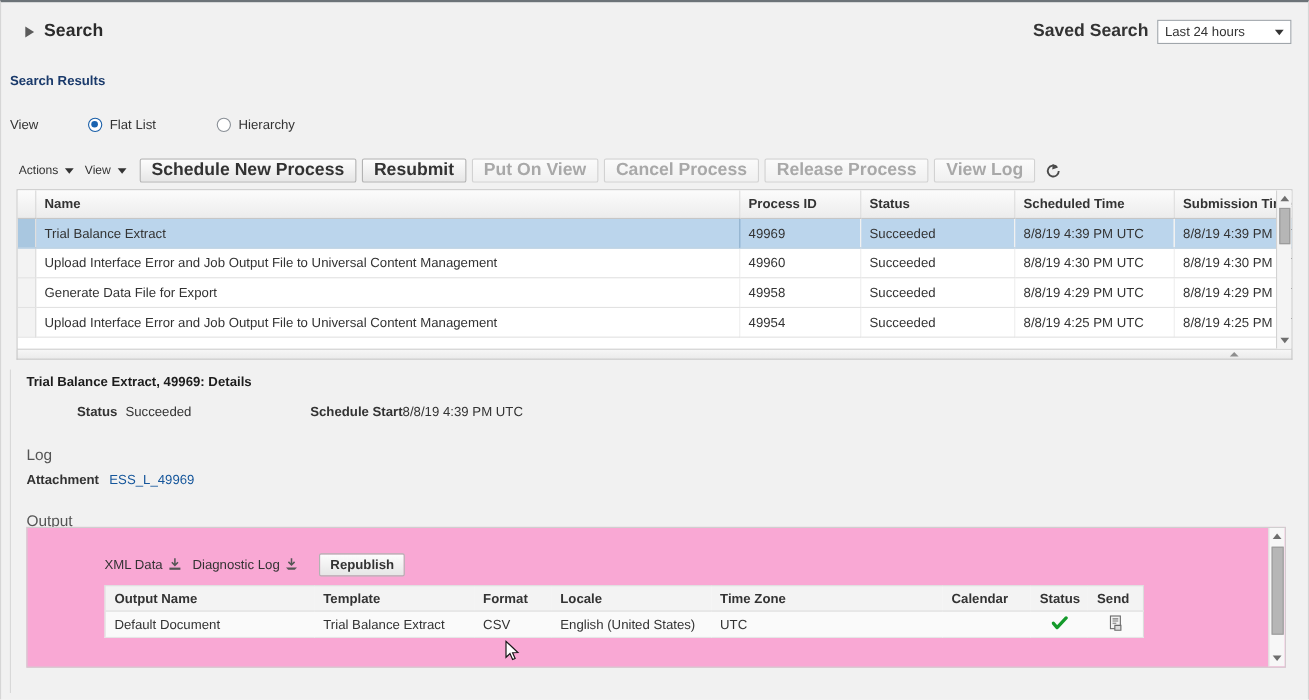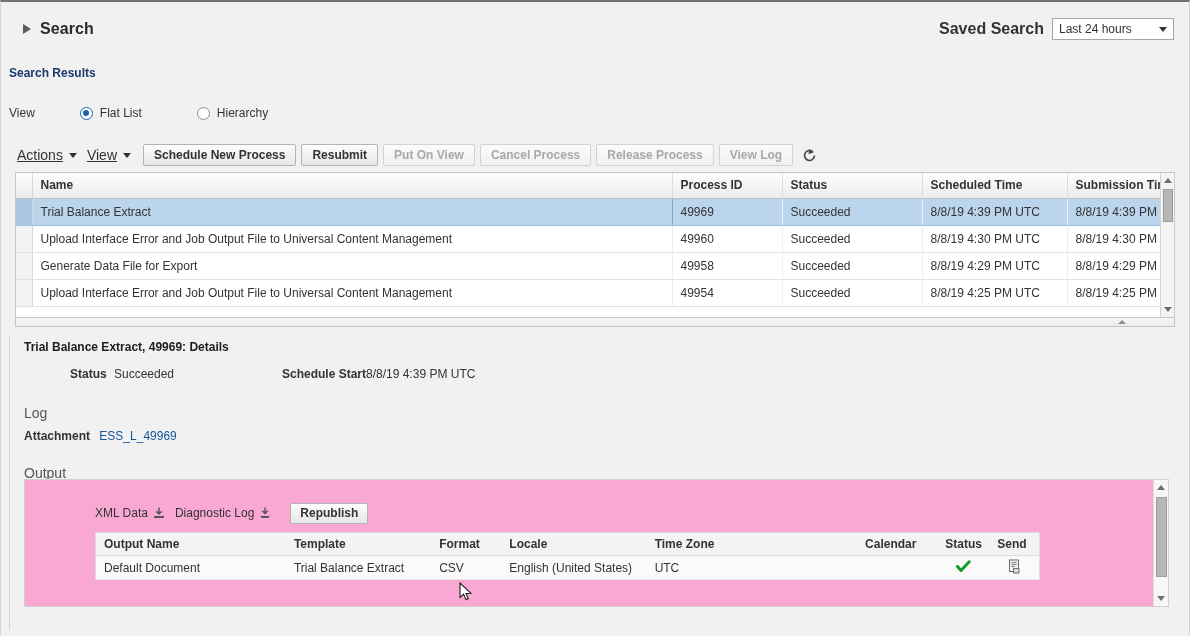--- a/index.html
+++ b/index.html
@@ -90,34 +90,33 @@
   }
 
   
   .toolbar {
     position: absolute; left: 14px; top: 142px;
     display: flex; align-items: center; gap: 0;
     height: 22px;
   }
   .menu-btn {
     display: flex; align-items: center; gap: 6px;
-    font-size: 14px; color: #333; cursor: pointer;
+    font-size: 11px; color: #333; cursor: pointer;
     padding: 2px 8px 2px 2px;
-    text-decoration: underline;
   }
   .menu-caret {
     width: 0; height: 0;
     border-left: 4.5px solid transparent;
     border-right: 4.5px solid transparent;
     border-top: 5px solid #333;
   }
   .tb-btn {
     height: 22px; padding: 0 10px;
     display: inline-flex; align-items: center; justify-content: center;
-    font-size: 12px; font-weight: bold;
+    font-size: 16px; font-weight: bold;
     border: 1px solid #b3b3b3; border-radius: 2px;
     background: linear-gradient(to bottom, #fdfdfd 0%, #e6e6e6 100%);
     color: #333333;
     margin-right: 5px;
     cursor: pointer;
     white-space: nowrap;
   }
   .tb-btn.disabled {
     color: #a8a8a8;
     border-color: #d2d2d2;

